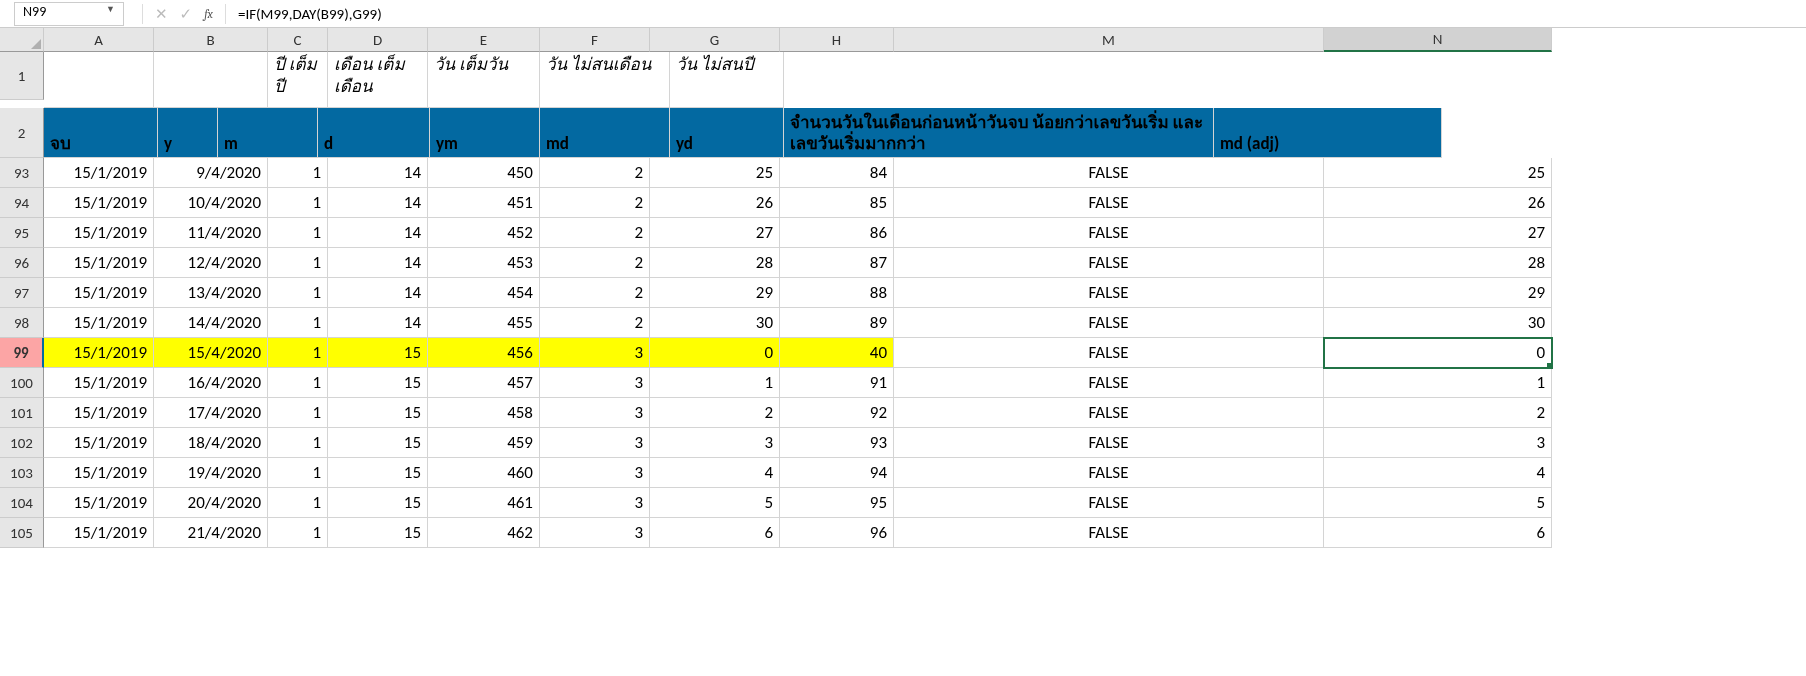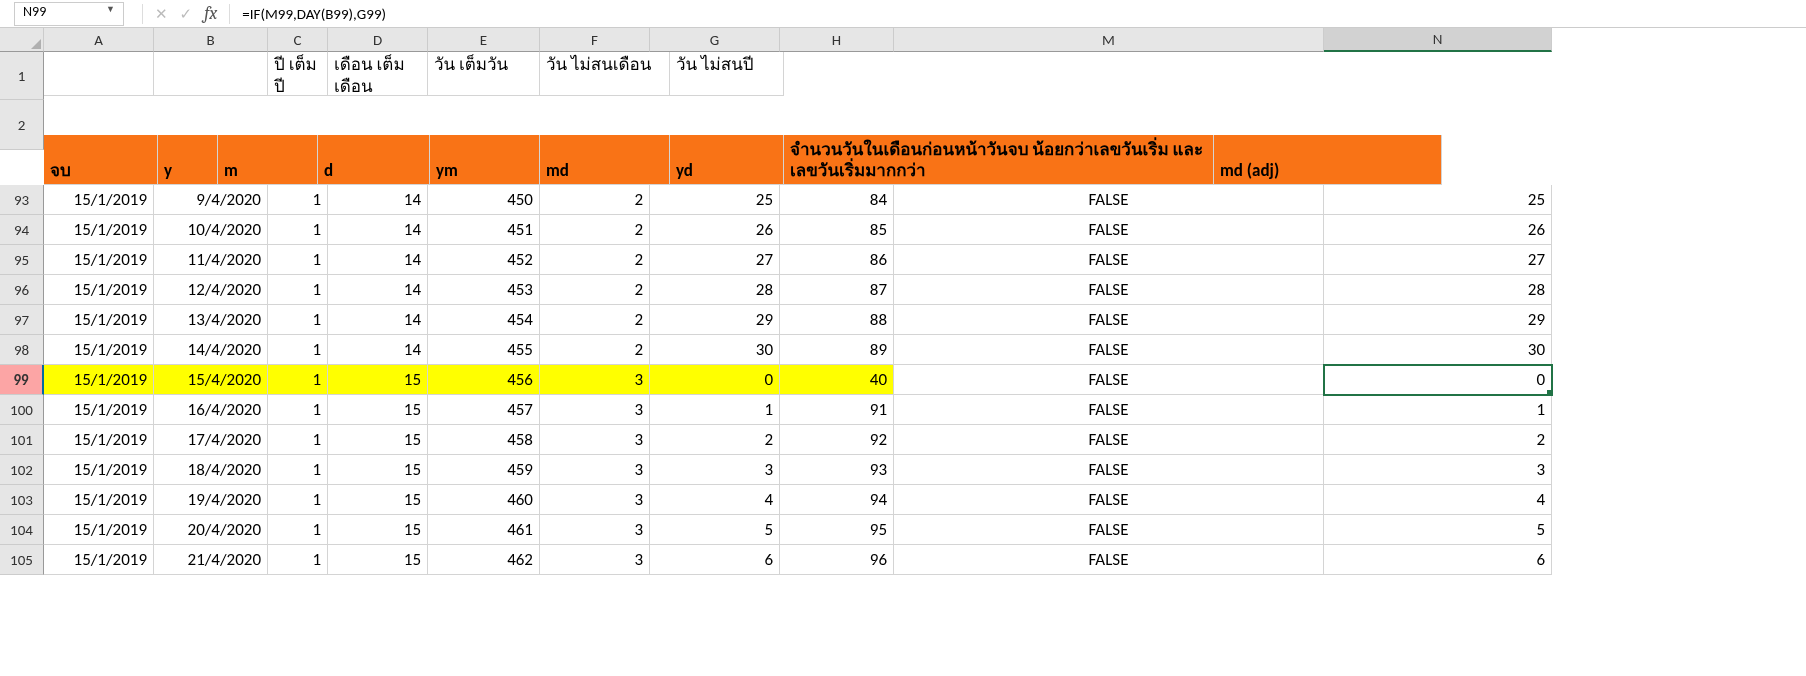--- a/index.html
+++ b/index.html
@@ -5,46 +5,46 @@
 * { margin: 0; padding: 0; box-sizing: border-box; }
 body { font-family: 'Calibri', 'Tahoma', sans-serif; font-size: 16px; background: #fff; color: #000; overflow: hidden; }
 
 .formula-bar { display: flex; align-items: center; height: 28px; border-bottom: 1px solid #ccc; background: #fff; }
 .name-box { width: 110px; height: 24px; border: 1px solid #ccc; margin: 2px 14px; padding: 0 8px; display: flex; justify-content: space-between; background: #fff; }
 .name-box-text { font-size: 14px; }
 .name-box-arrow { font-size: 9px; color: #555; }
 .fb-sep { width: 1px; height: 20px; background: #ddd; margin: 0 4px; }
 .fb-btns { display: flex; align-items: center; gap: 12px; padding: 0 8px; }
 .fb-btn { color: #bbb; font-size: 15px; cursor: pointer; font-family: Arial; }
-.fx-label { font-style: italic; font-family: 'Cambria', serif; color: #555; font-size: 18px; text-align: center; }
+.fx-label { font-style: italic; font-family: 'Cambria', serif; color: #555; font-size: 12px; text-align: center; }
 .formula-input { flex: 1; padding: 0 8px; height: 100%; display: flex; align-items: center; font-size: 15px; }
 
 .sheet { display: flex; flex-direction: column; }
 .sel-all { width: 44px; height: 24px; background: #e6e6e6; border-right: 1px solid #ccc; border-bottom: 1px solid #999; position: relative; }
 .sel-all::after { content: ''; position: absolute; bottom: 2px; right: 2px; width: 0; height: 0; border-left: 10px solid transparent; border-bottom: 10px solid #b0b0b0; }
 
 .col-headers { display: flex; height: 24px; }
 .col-h { background: #e6e6e6; border-right: 1px solid #ccc; border-bottom: 1px solid #999; display: flex; align-items: center; justify-content: center; font-size: 15px; color: #333; }
 .col-h.sel { background: #d2d2d2; border-bottom: 2px solid #217346; }
 
 .row { display: flex; }
 .row-h { width: 44px; background: #e6e6e6; border-right: 1px solid #999; border-bottom: 1px solid #ccc; display: flex; align-items: center; justify-content: center; font-size: 15px; color: #333; height: 30px; }
 .row-h.sel { background: #fca5a5; border-right: 2px solid #0369a1; font-weight: bold; }
 
 .cell { border-right: 1px solid #d4d4d4; border-bottom: 1px solid #d4d4d4; padding: 2px 6px; height: 30px; display: flex; align-items: center; overflow: hidden; white-space: nowrap; font-size: 17px; }
 .cell.num { justify-content: flex-end; }
 .cell.center { justify-content: center; }
 .cell.red { color: #c00; }
 .cell.bold { font-weight: bold; }
-.cell.hdrbg { background: #f97316; margin-top: 35px; }
+.cell.hdrbg { background: #0369a1; }
 .cell.yel { background: #ffff00; }
 .cell.sel { outline: 2px solid #217346; outline-offset: -1px; position: relative; }
 .cell.sel::after { content:''; position:absolute; bottom:-3px; right:-3px; width:6px; height:6px; background:#217346; border:1px solid #fff;}
 
-.r1 .cell { height: 44px; align-items: flex-start; padding-top: 2px; white-space: normal; line-height: 1.3; }
+.r1 .cell { height: 56px; align-items: flex-start; padding-top: 2px; white-space: normal; line-height: 1.3; font-style: italic; }
 .r1 .row-h { height: 48px; }
 .r2 .cell { height: 50px; align-items: flex-end; padding-bottom: 3px; white-space: normal; line-height: 1.25; }
 .r2 .row-h { height: 50px; }
 
 .wA{width:110px}.wB{width:114px}.wC{width:60px}.wD{width:100px}.wE{width:112px}.wF{width:110px}.wG{width:130px}.wH{width:114px}.wM{width:430px}.wN{width:228px}
 </style>
 </head>
 <body>
 
 <div class="formula-bar">

